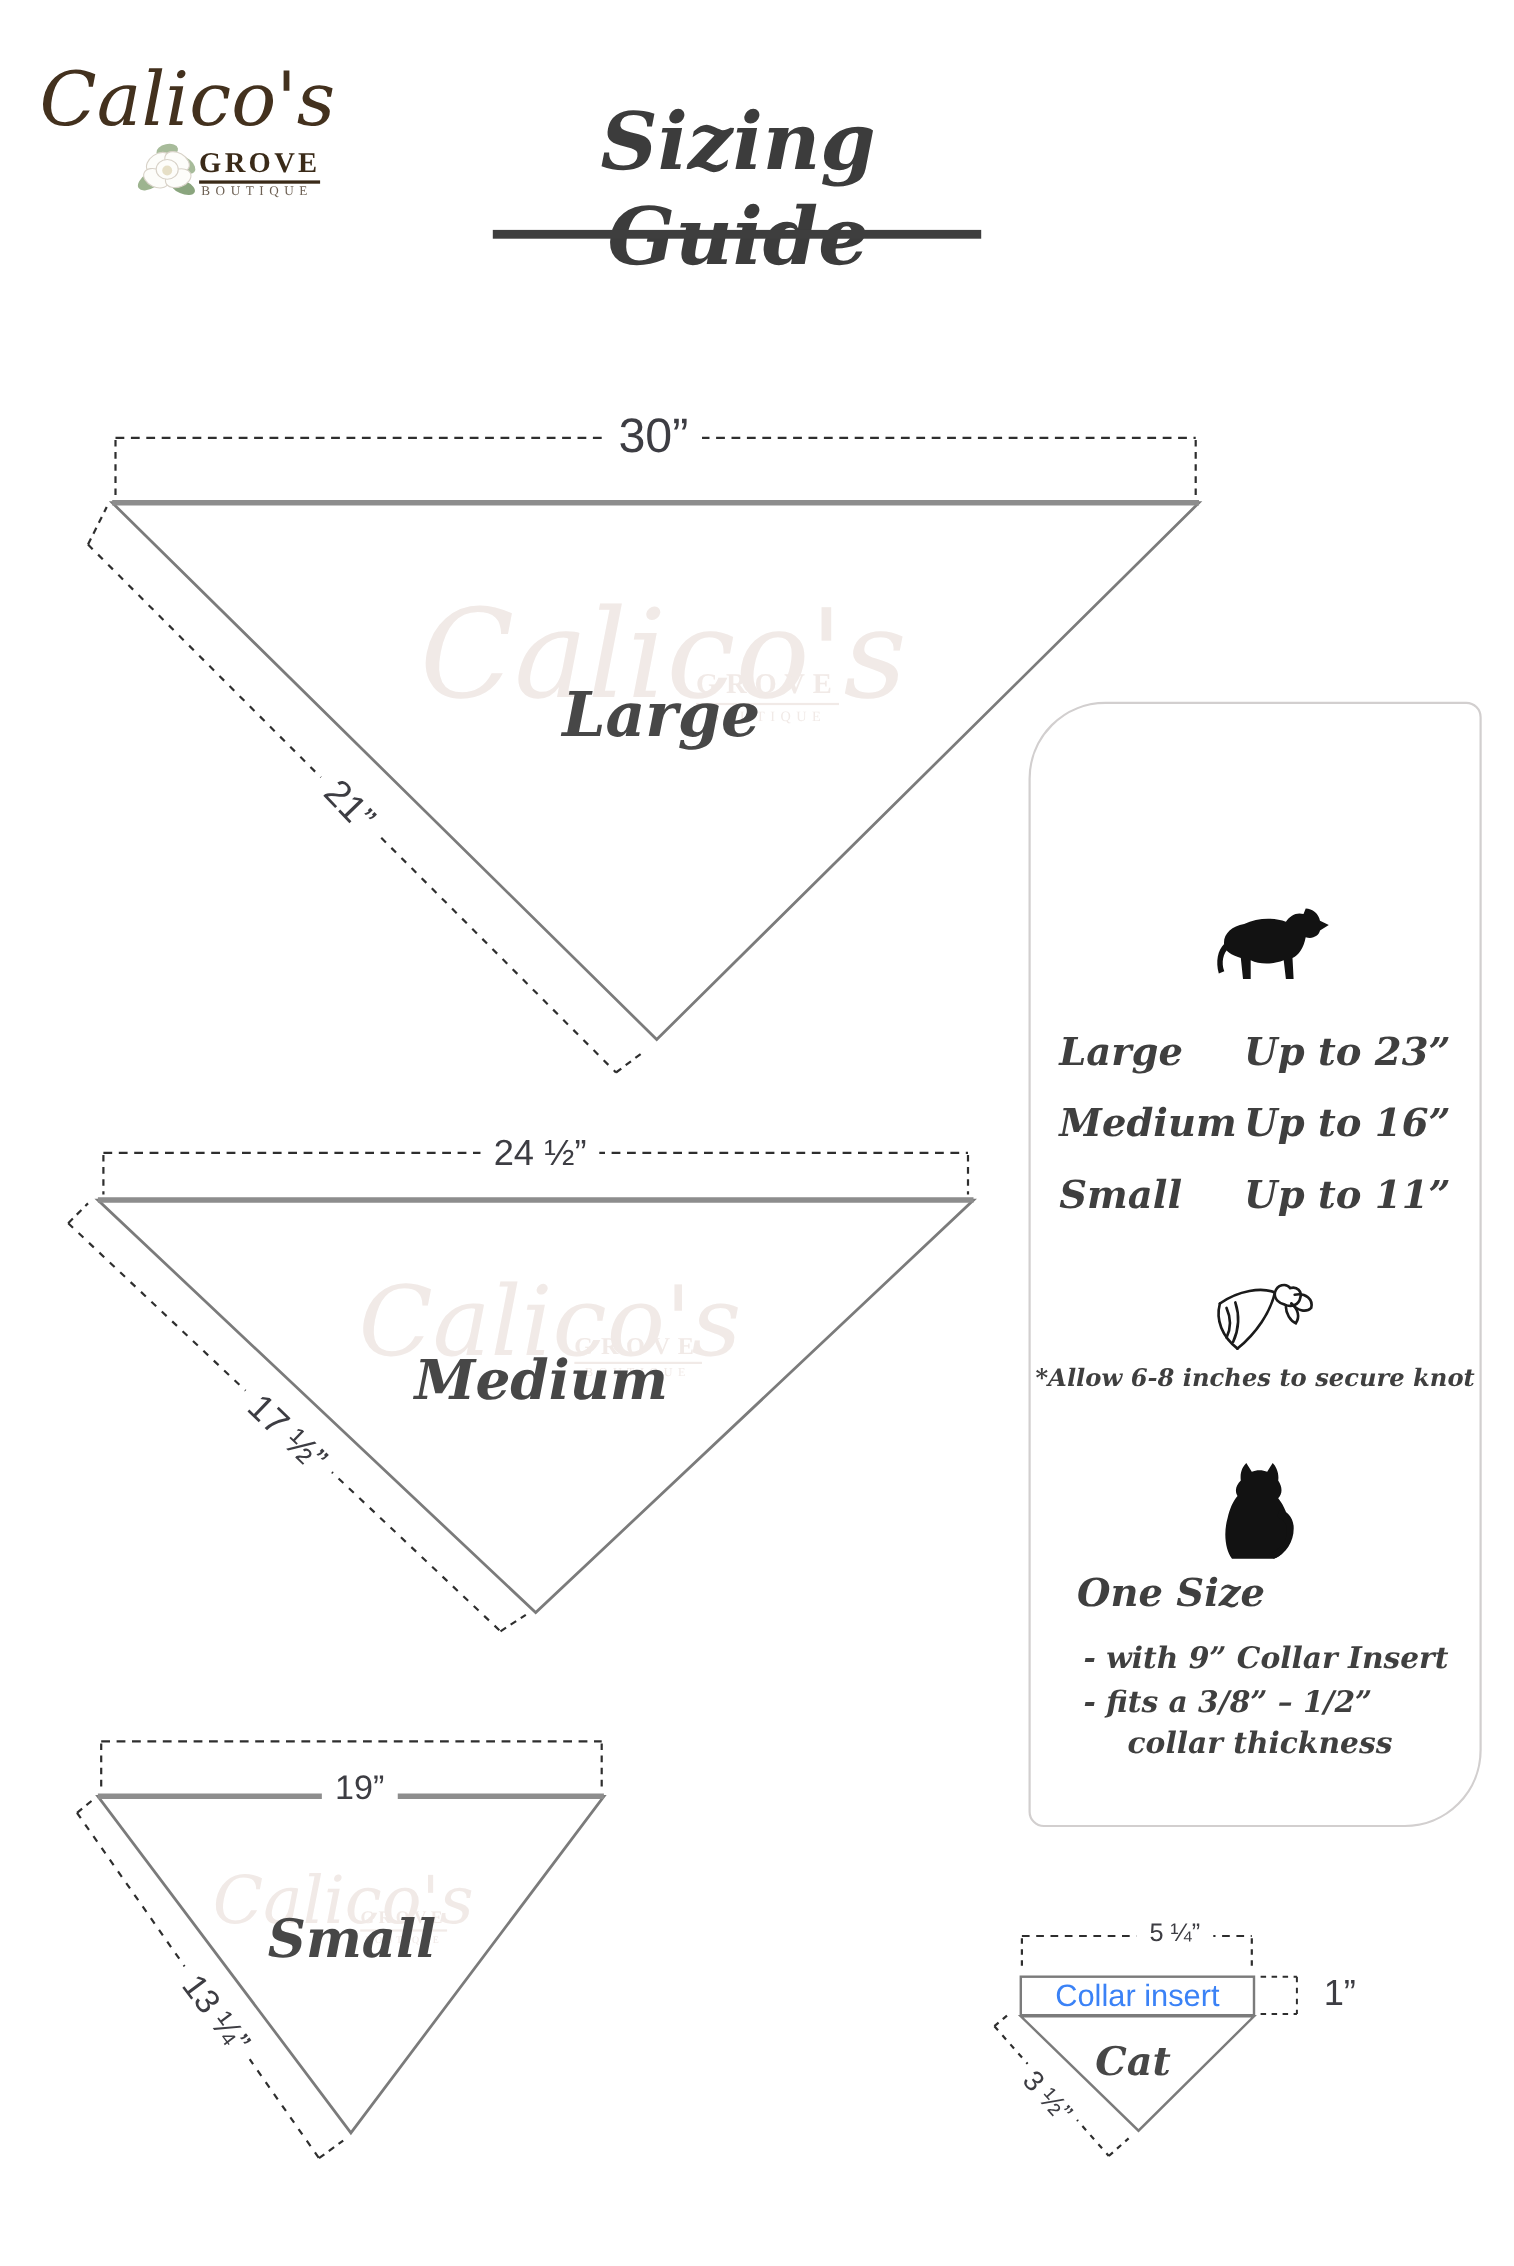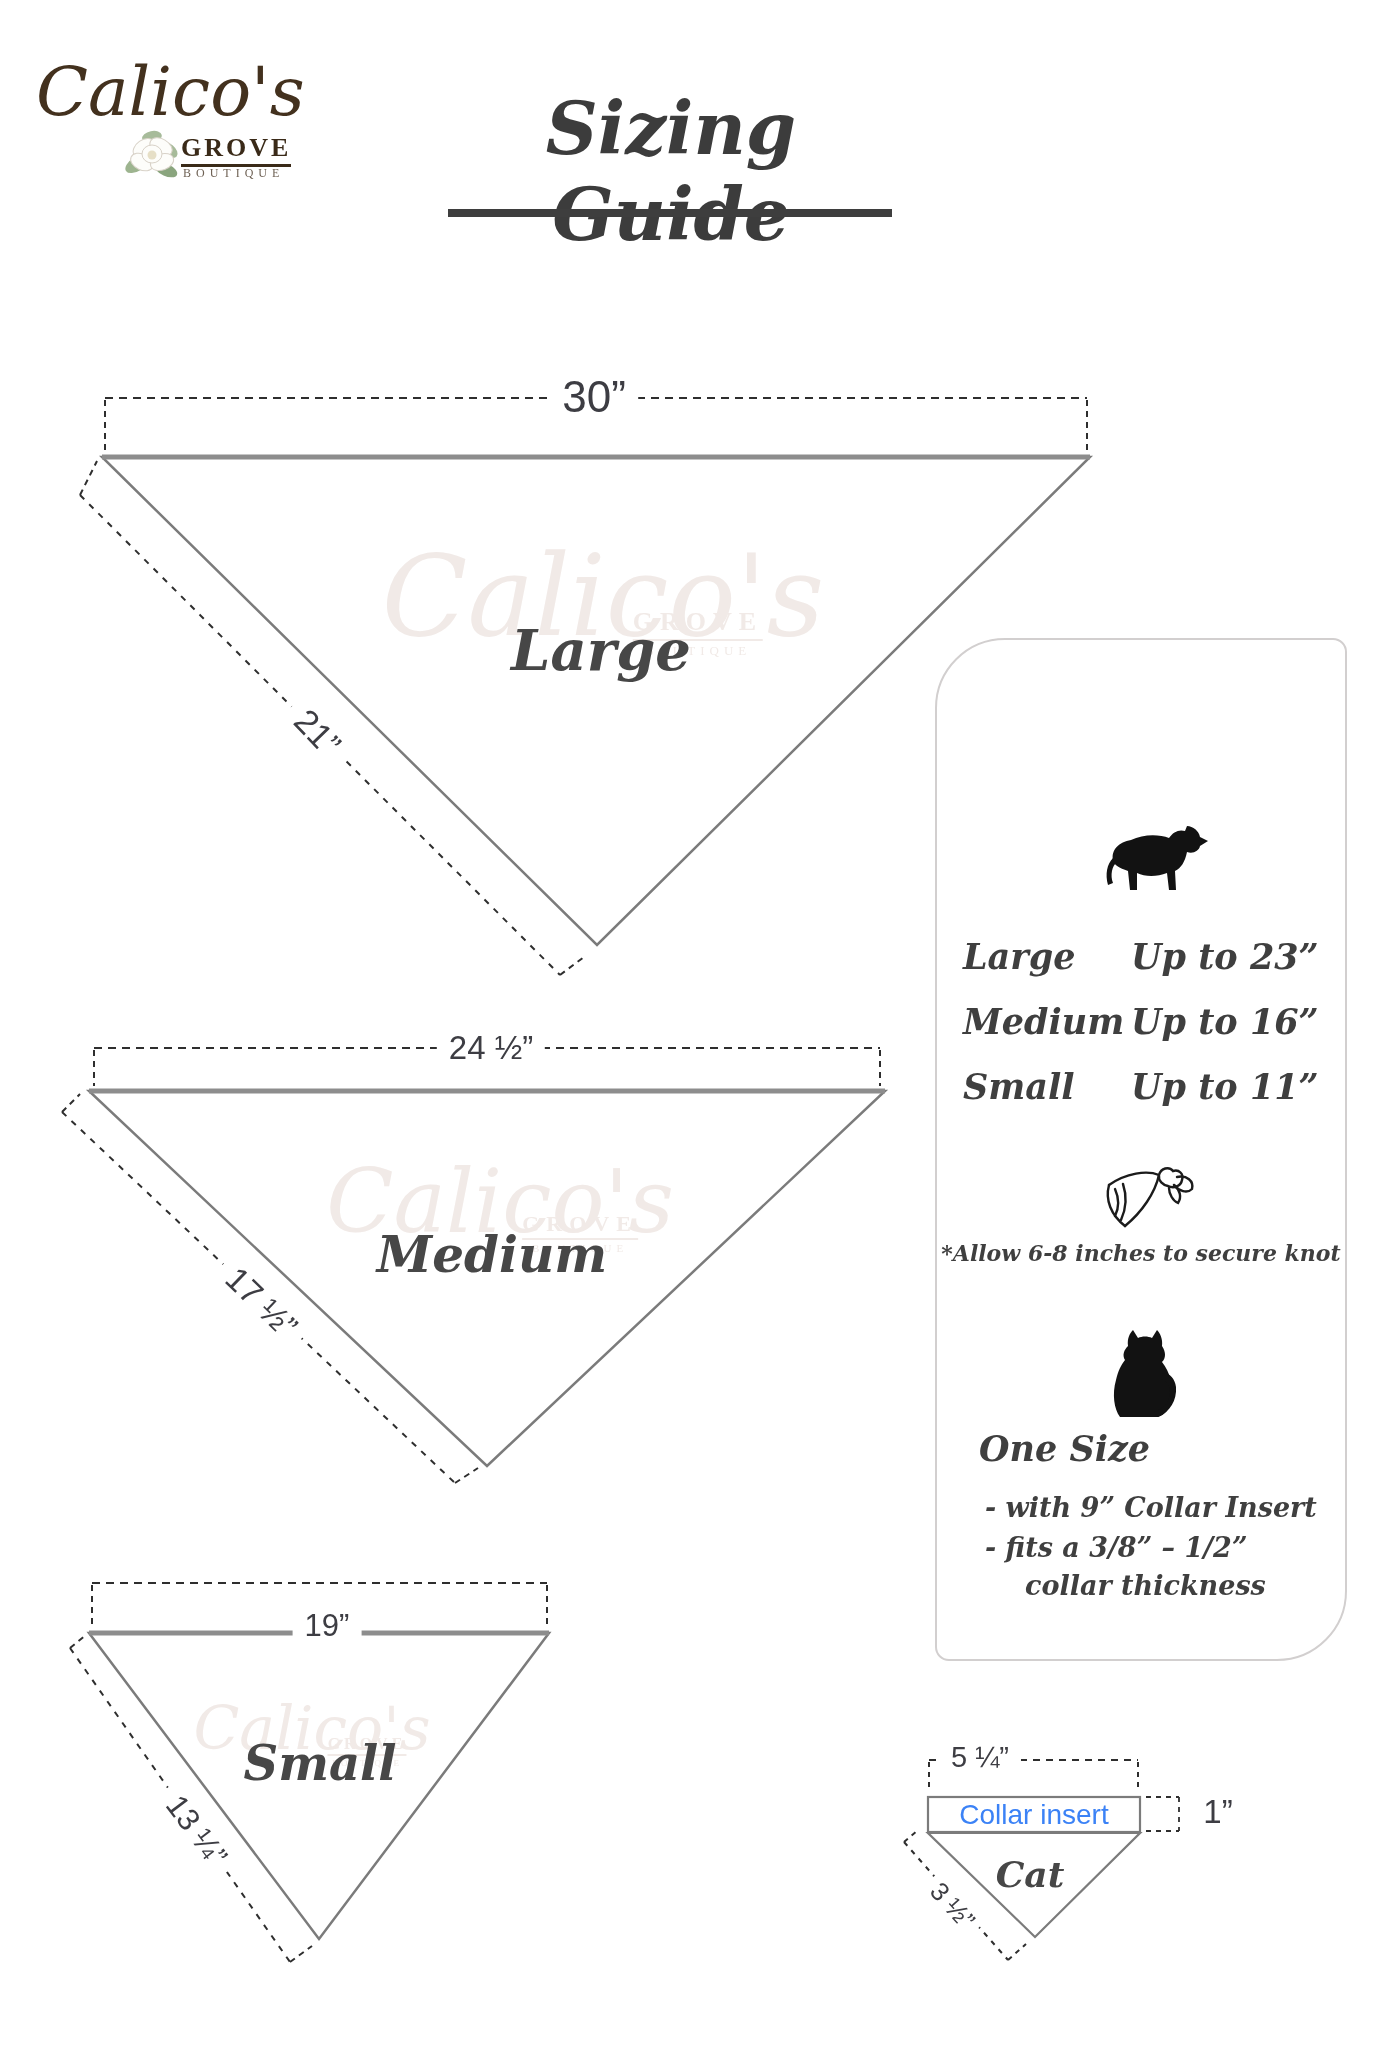--- a/index.html
+++ b/index.html
@@ -193,17 +193,17 @@
     <path d="M24,16 C23,8 26,3 29,0 L34,8 C38,6 44,6 48,8 L53,0 C56,3 59,9 58,16 C62,22 62,28 58,32 C66,42 70,56 67,70 C66,79 61,85 54,87 L16,87 C10,79 8,64 12,50 C14,41 17,35 21,30 C18,25 20,20 24,16 Z" fill="#121212"></path>
     <path d="M54,87 C66,82 73,70 72,57 C71,49 66,43 59,43 L57,49 C63,51 66,56 66,61 C66,71 60,79 50,82 Z" fill="#121212"></path>
   </svg>
 
   <div class="abs script one-size">One Size</div>
   <div class="abs script bullet" style="top:852px;">- with 9” Collar Insert</div>
   <div class="abs script bullet" style="top:892px;">- fits a 3/8” – 1/2”</div>
   <div class="abs script bullet b3" style="top:930px;">collar thickness</div>
 </div>
 
-<div class="abs dim center" style="left:980px;top:1757px;font-size:29px;">5 ¼”</div>
+<div class="abs dim center" style="left:1068px;top:1757px;font-size:23px;">5 ¼”</div>
 <div class="abs collar-insert">Collar insert</div>
 <div class="abs dim center" style="left:1218px;top:1812px;font-size:33px;padding:0 4px;">1”</div>
 <div class="abs script center" style="left:1030px;top:1874px;font-size:36px;color:#474747;">Cat</div>
 <div class="abs dim" style="left:952px;top:1906px;font-size:26px;padding:0 8px;transform:translate(-50%,-50%) rotate(48deg);">3 ½”</div>
 
 </body></html>

